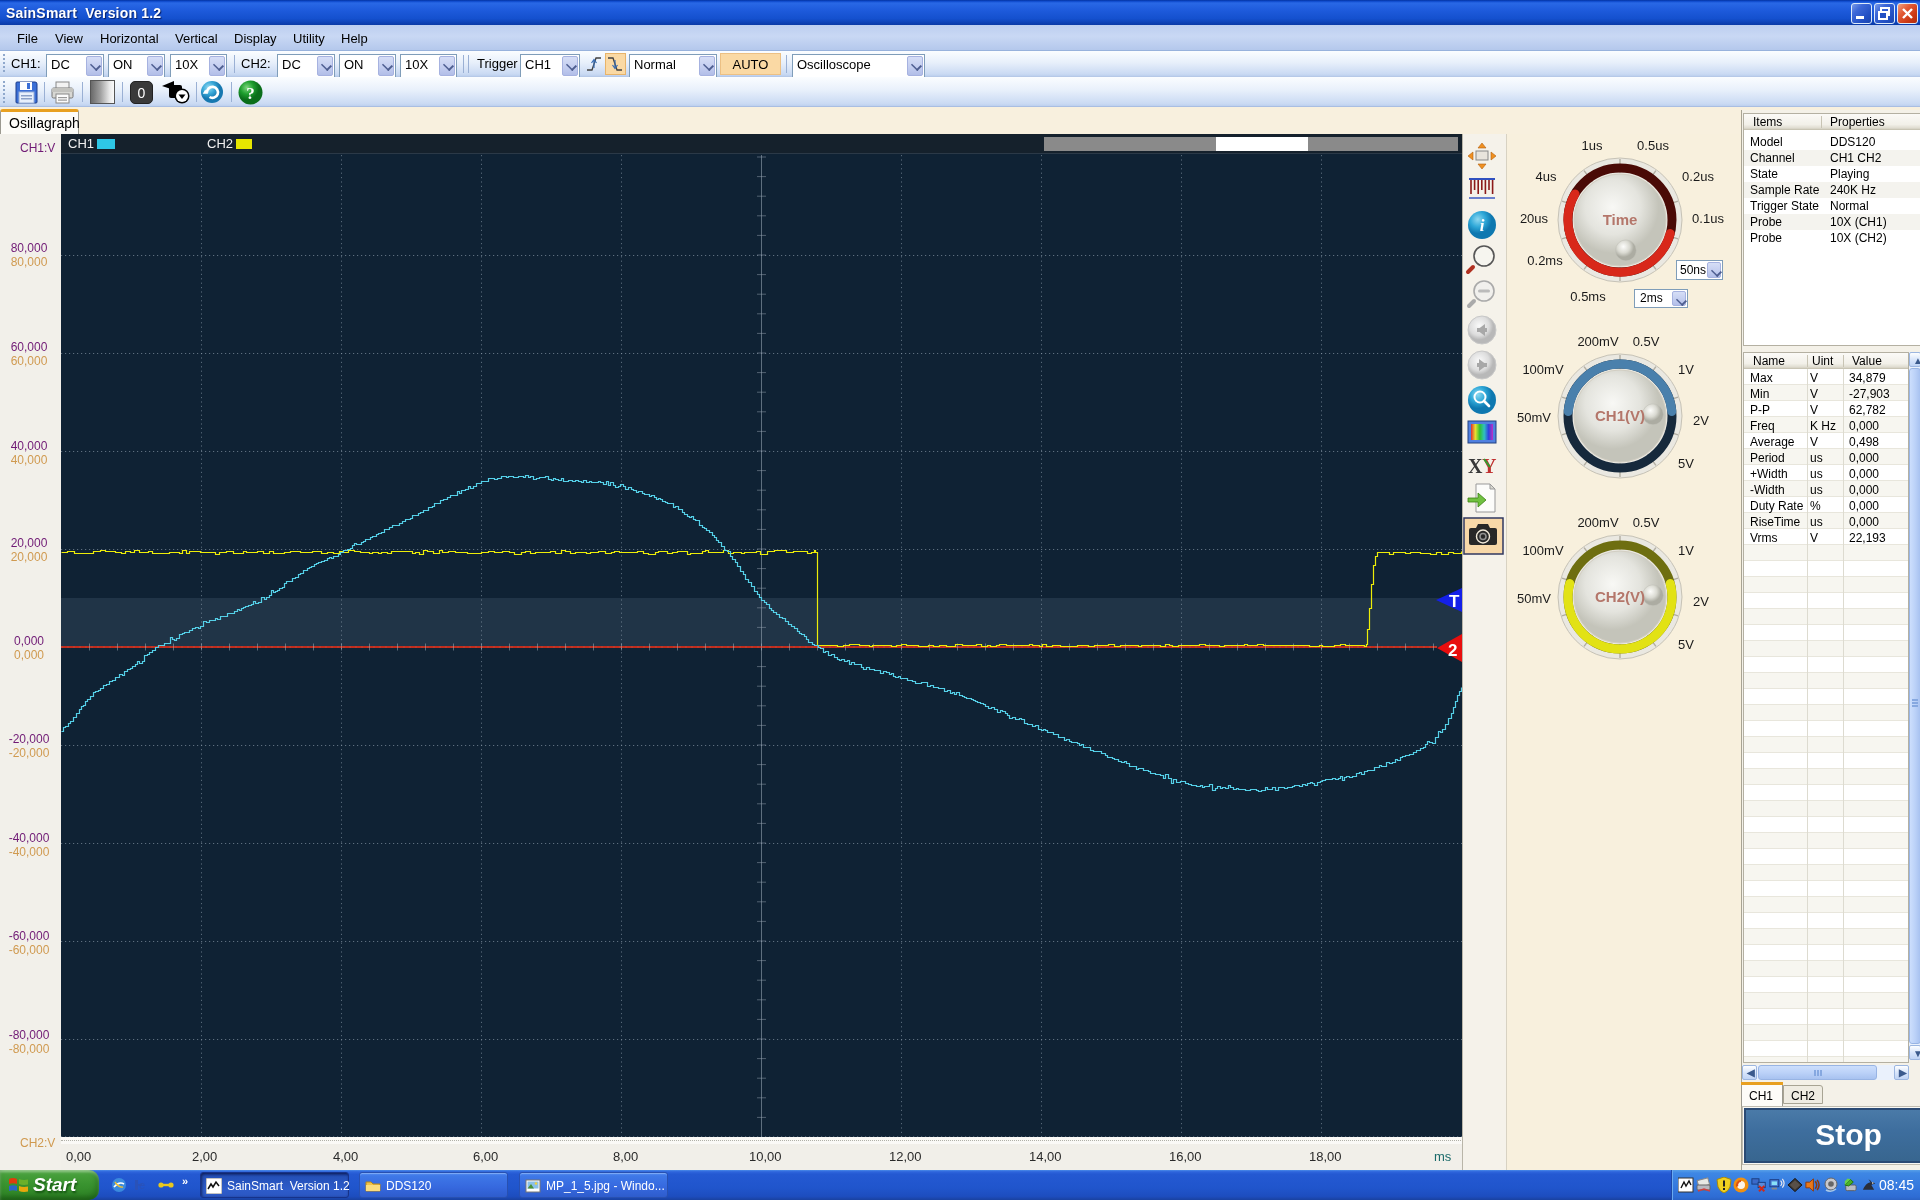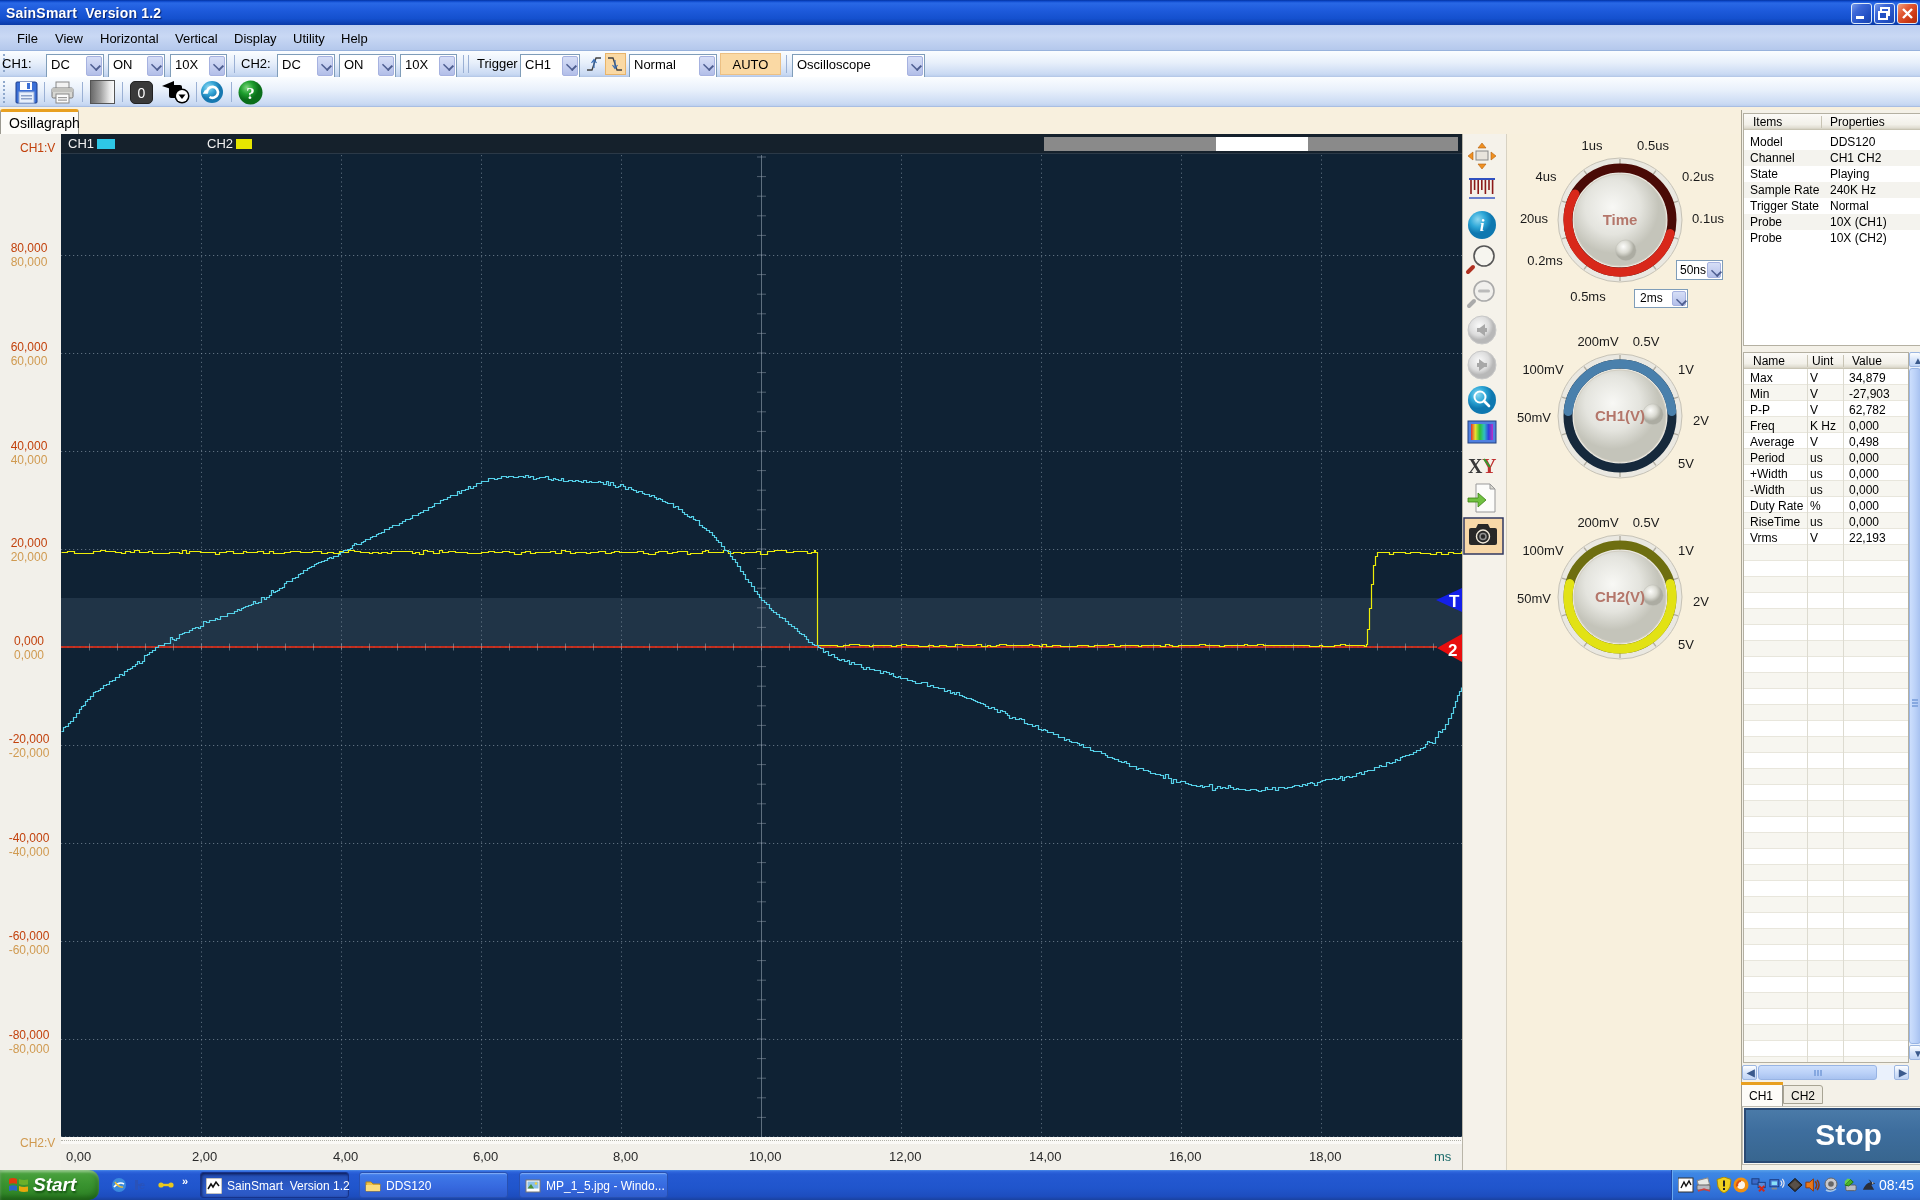--- a/index.html
+++ b/index.html
@@ -34,21 +34,21 @@
 .combo .ar:after { content:""; position:absolute; left:3.5px; top:3.5px; width:7px; height:7px; border-right:2.6px solid #4E5E90; border-bottom:2.6px solid #4E5E90; transform:rotate(45deg) scale(1,0.75); }
 .vsep { position:absolute; top:4px; width:1px; height:18px; background:#9AB0D4; }
 
 #tabstrip { left:0; top:107px; width:1920px; height:27px; background:#F8F0DE; }
 #osctab { position:absolute; left:0px; top:2px; width:79px; height:25px; background:#FDFCF8;
   border:1px solid #9C9A90; border-top:3px solid #E8A020; border-bottom:none; border-radius:3px 3px 0 0;
   font-size:14px; color:#000; padding:3px 0 12px 8px; }
 
 #leftcol { left:0; top:134px; width:61px; height:1036px; background:#F2F0EA; z-index:2; }
 .ylab { position:absolute; right:3px; width:58px; text-align:center; font-size:12px; }
-.cy { color:#c2410c; }
+.cy { color:#701a75; }
 .or { color:#D09A50; }
 #timelabels { left:0; top:1137px; width:1470px; height:33px; background:#F1EFE9; }
 .xlab { position:absolute; top:12px; font-size:13px; color:#2A2A2A; }
 #scope { left:61px; top:134px; width:1401px; height:1003px; }
 
 #iconstrip { left:1462px; top:134px; width:44px; height:1036px; background:#F5F2EA; border-left:1px solid #B9B5A8; }
 
 #knobpanel { left:1506px; top:134px; width:235px; height:1036px; background:#F8F0DD; border-left:1px solid #D8D2C2; }
 
 #rightpanel { left:1741px; top:110px; width:179px; height:1060px; background:#F4F1E8; border-left:1px solid #A8A494; }
@@ -96,21 +96,21 @@
 <span style="left:17px">File</span>
     <span style="left:55px">View</span>
     <span style="left:100px">Horizontal</span>
     <span style="left:175px">Vertical</span>
     <span style="left:234px">Display</span>
     <span style="left:293px">Utility</span>
     <span style="left:341px">Help</span>
 </div>
 <div class="abs tbar" id="tb1">
 <div class="grip" style="top:3px;height:20px"></div>
-<span class="tlabel" style="left:2px">CH1:</span>
+<span class="tlabel" style="left:11px">CH1:</span>
 <div class="combo" style="left:46px;width:58px">
       <span class="tx">DC</span>
       <span class="ar"></span>
     </div>
 <div class="combo" style="left:108px;width:57px">
       <span class="tx">ON</span>
       <span class="ar"></span>
     </div>
 <div class="combo" style="left:170px;width:57px">
       <span class="tx">10X</span>

